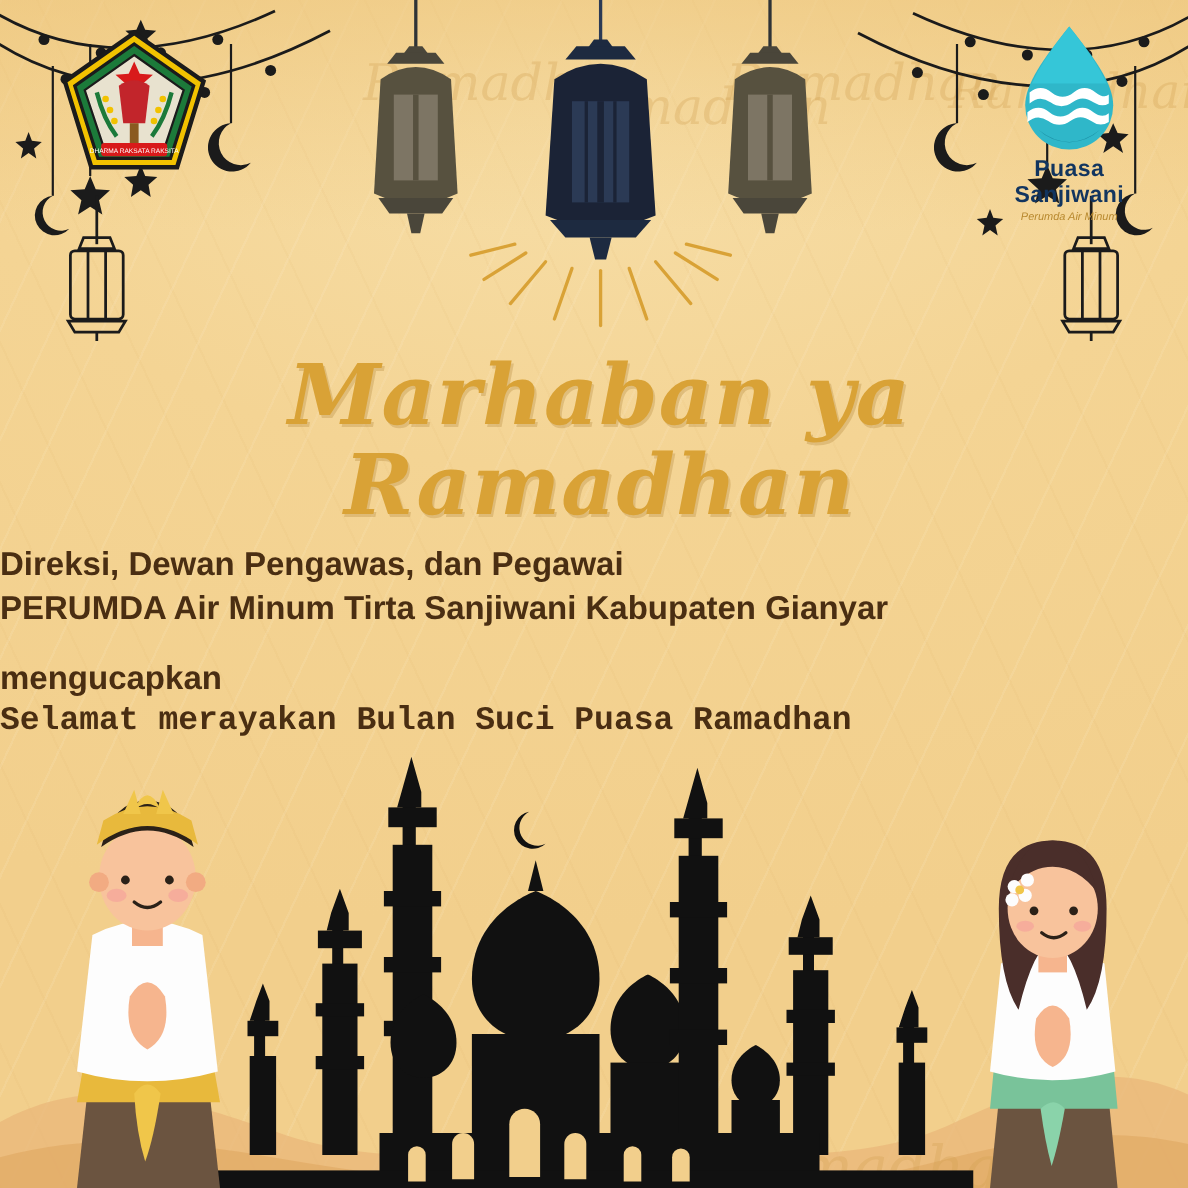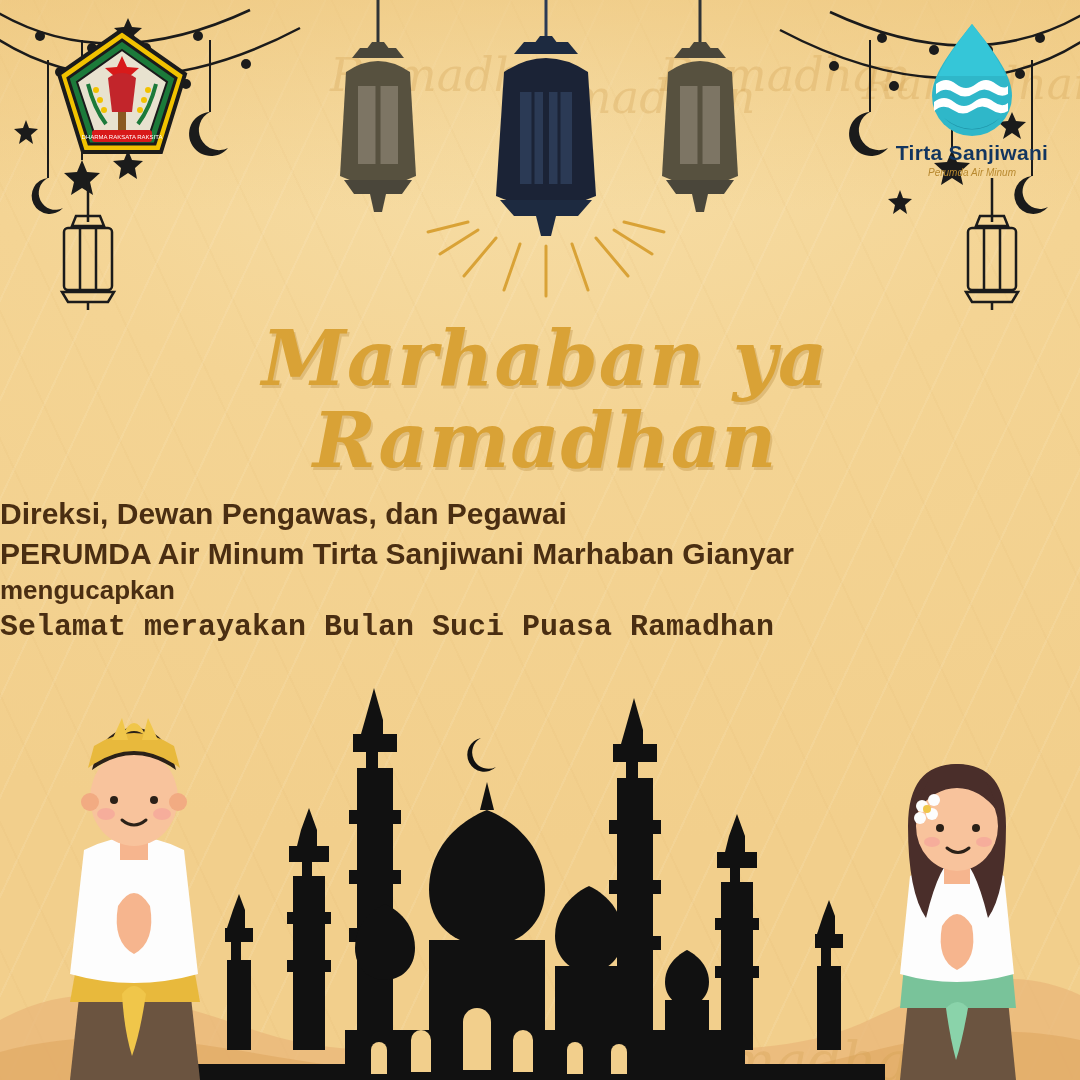--- a/index.html
+++ b/index.html
@@ -107,21 +107,21 @@
     left: 0; right: 0;
     top: 494px;
     text-align: left;
     color: #4a2e12;
     font-weight: bold;
     line-height: 1.32;
   }
   .message .ln { display: block; }
   .ln-1 { font-size: 30px; }
   .ln-2 { font-size: 30px; }
-  .ln-3 { font-size: 26px; }
+  .ln-3 { font-size: 30px; margin-top: 24px; }
   .ln-4 { font-size: 30px; font-family: Liberation Mono, monospace; }
 
   
   .deco-top, .mosque, .char-left, .char-right {
     position: absolute;
   }
   .deco-top { left: 0; top: 0; width: 1080px; height: 330px; }
   .mosque   { left: 195px; bottom: 0; width: 690px; height: 420px; }
   .char-left  { left: 10px;  bottom: 0; width: 250px; height: 410px; }
   .char-right { right: 8px;  bottom: 0; width: 230px; height: 370px; }
@@ -304,32 +304,32 @@
   <div class="logo-right">
     <svg viewBox="0 0 160 125" width="160" height="125">
       <path d="M80,6 C104,36 120,58 120,78 a40,40 0 0,1 -80,0 C40,58 56,36 80,6 Z" fill="#2fb7c9"></path>
       <path d="M80,6 C96,26 108,44 114,58 H46 C52,44 64,26 80,6 Z" fill="#35c6d8"></path>
       <g fill="#ffffff">
         <path d="M44,66 q10,-8 20,0 q10,8 20,0 q10,-8 20,0 q8,6 12,2 v8 q-6,4 -14,-1 q-10,-7 -19,0 q-10,7 -20,0 q-10,-7 -19,1 z"></path>
         <path d="M42,84 q10,-8 20,0 q10,8 20,0 q10,-8 20,0 q8,6 14,1 v8 q-8,5 -16,-1 q-10,-7 -19,0 q-10,7 -20,0 q-10,-7 -19,1 z"></path>
       </g>
       <path d="M52,100 q28,22 56,0 a40,40 0 0,1 -56,0 Z" fill="#1f94a8"></path>
     </svg>
-    <div class="brand">Tirta Sanjiwani</div>
+    <div class="brand">Puasa Sanjiwani</div>
     <div class="tagline">Perumda Air Minum</div>
   </div>
 
   <div class="headline">
     <span class="l1">Marhaban ya</span>
     <span class="l2">Ramadhan</span>
   </div>
 
   <div class="message">
     <span class="ln ln-1">Direksi, Dewan Pengawas, dan Pegawai</span>
-    <span class="ln ln-2">PERUMDA Air Minum Tirta Sanjiwani Marhaban Gianyar</span>
+    <span class="ln ln-2">PERUMDA Air Minum Tirta Sanjiwani Kabupaten Gianyar</span>
     <span class="ln ln-3">mengucapkan</span>
     <span class="ln ln-4">Selamat merayakan Bulan Suci Puasa Ramadhan</span>
   </div>
 
   <svg class="mosque" viewBox="0 0 690 420">
     <g fill="#111111">
 
       <path d="M38,250 l6,-16 6,16 v18 h-4 v112 h-10 v-112 h-4 z"></path>
       <rect x="30" y="268" width="28" height="14"></rect>
       <rect x="32" y="300" width="24" height="90"></rect>

